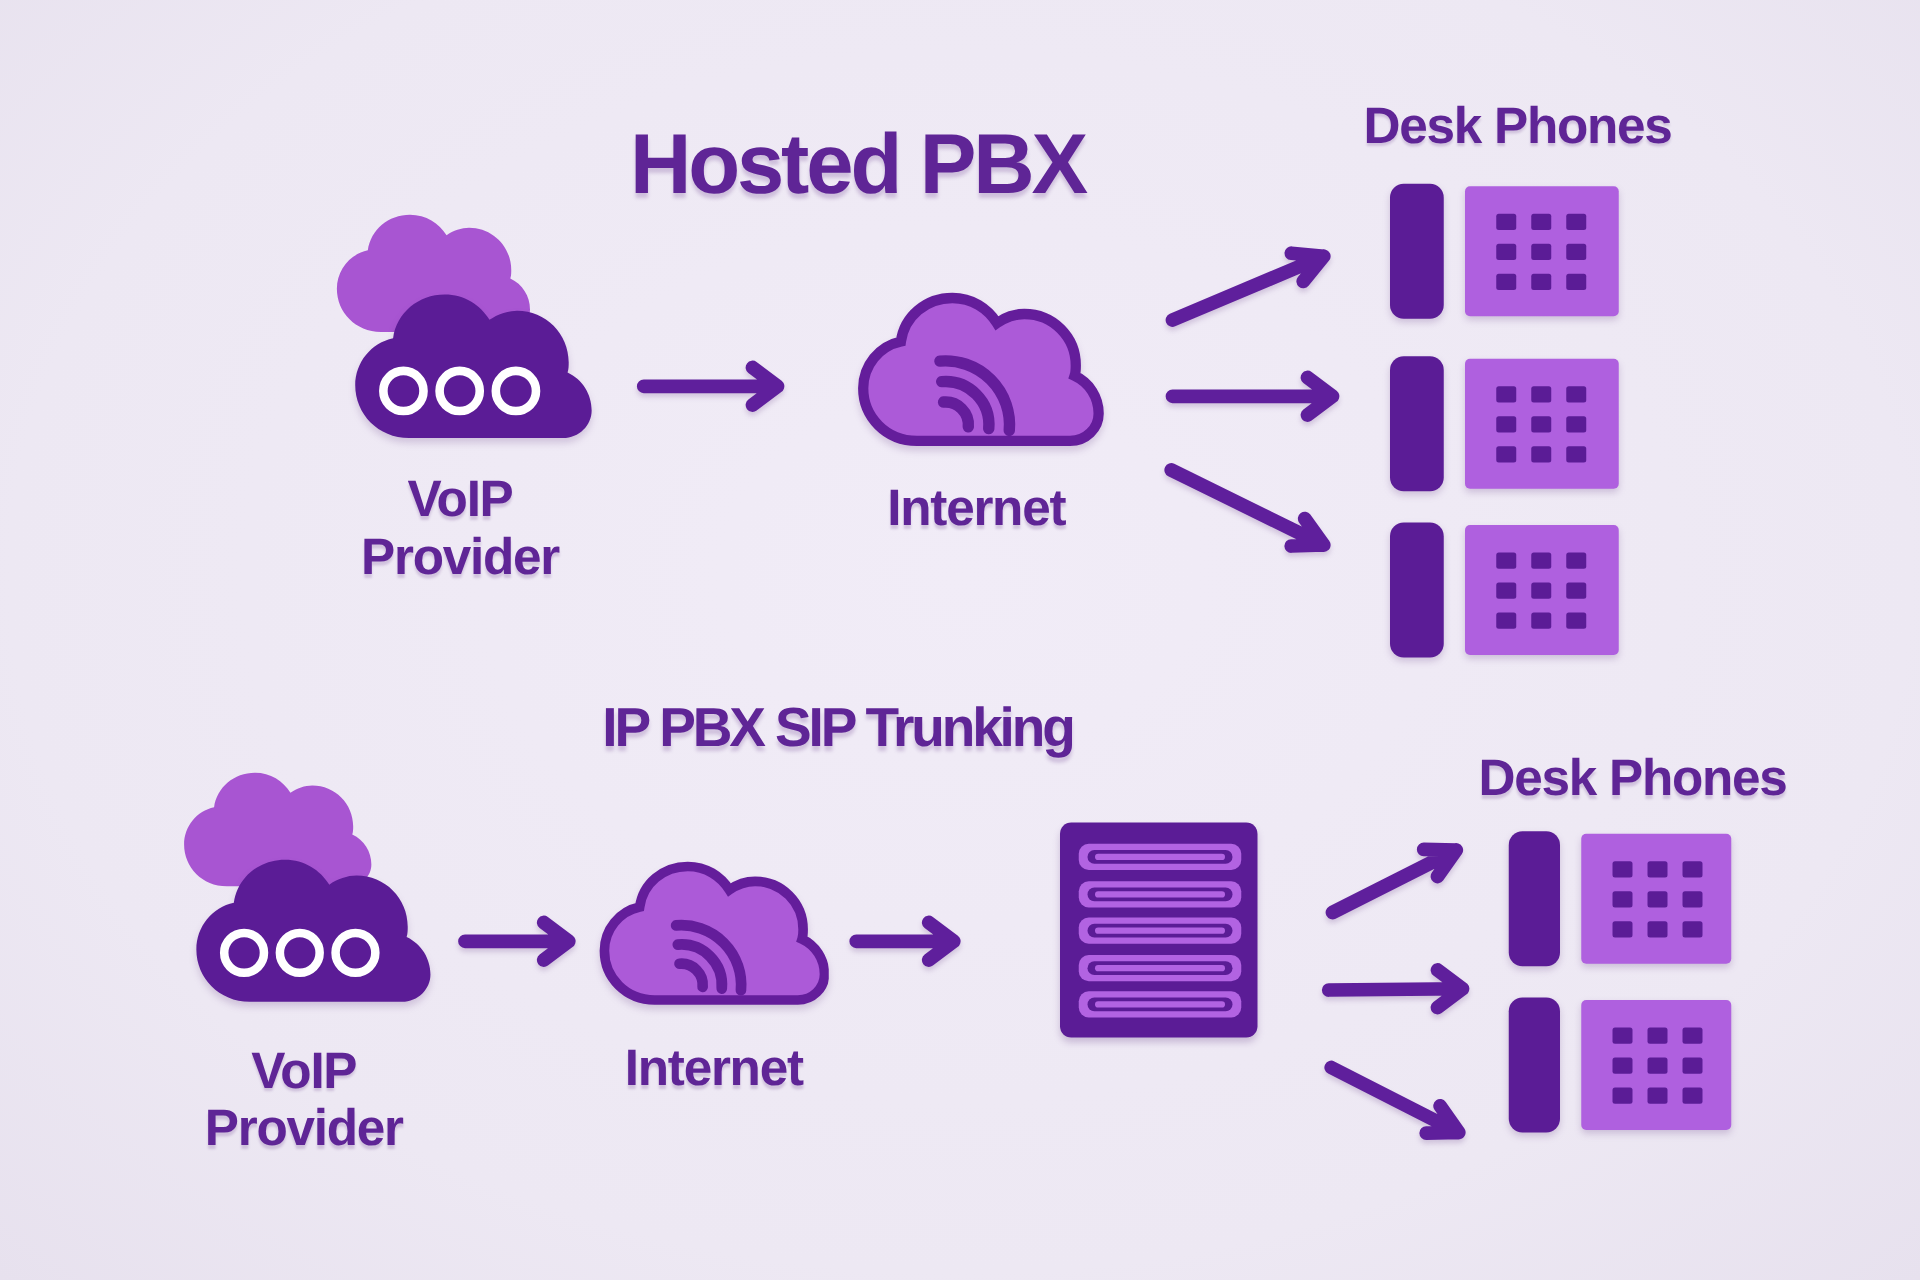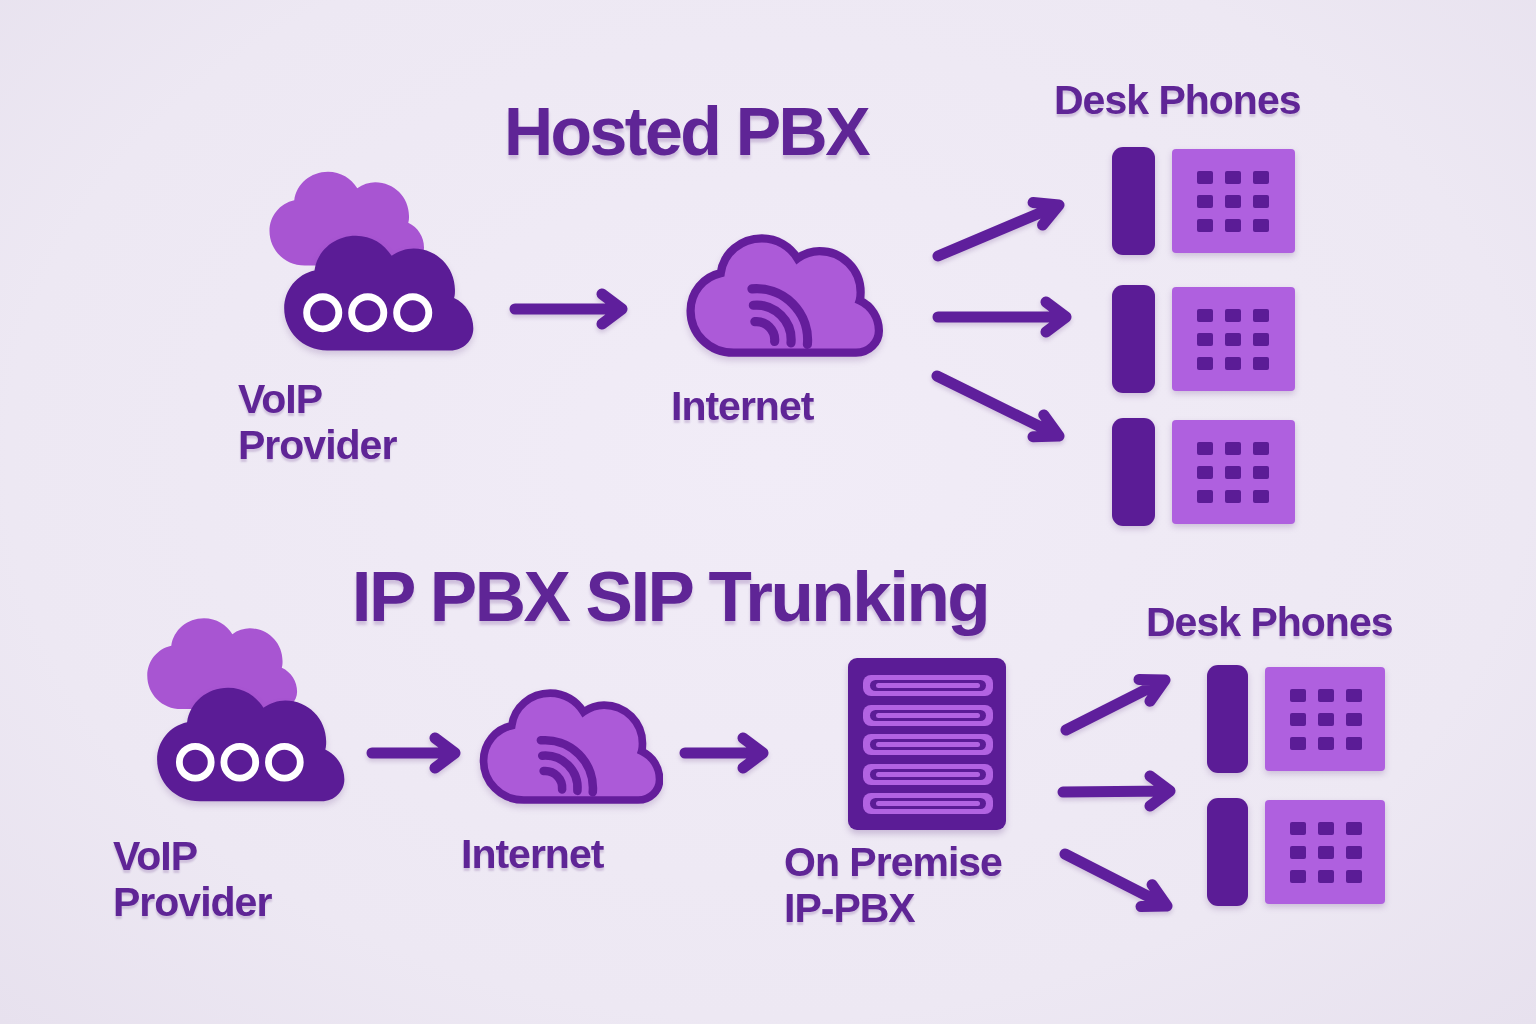--- a/index.html
+++ b/index.html
@@ -21,21 +21,21 @@
     font-family:"Liberation Sans", sans-serif;
   }
   .abs{position:absolute;}
   .title{
     font-weight:bold;color:var(--text-purple);text-align:center;
     letter-spacing:-2.5px;line-height:1.05;
     text-shadow:0 4px 3px rgba(90,40,130,0.22);
     white-space:nowrap;
   }
   .label{
-    font-weight:bold;color:var(--text-purple);
+    font-weight:bold;color:var(--text-purple);text-align:center;
     font-size:41px;letter-spacing:-1px;line-height:1.12;
     text-shadow:0 3px 2px rgba(90,40,130,0.20);
     white-space:nowrap;
   }
   .icon-shadow{filter:drop-shadow(0 4px 3px rgba(70,20,110,0.18));}
   
   .phone{position:absolute;width:183px;height:108px;filter:drop-shadow(0 3px 3px rgba(70,20,110,0.20));}
   .handset{position:absolute;left:0;top:0;width:43px;height:108px;background:var(--dark-purple);border-radius:11px;}
   .phone-body{position:absolute;left:60px;top:2px;width:123px;height:104px;background:var(--phone-body-purple);border-radius:4px;}
   .keypad{position:absolute;left:25px;top:22px;display:grid;grid-template-columns:repeat(3,16px);grid-auto-rows:13px;column-gap:12px;row-gap:11px;}
@@ -152,21 +152,21 @@
           <span></span>
           <span></span>
           <span></span>
         </div>
       </div>
   </div>
 </div>
 
 <div class="abs" style="left:0;top:540px;width:1536px;height:484px;">
 
-  <div class="abs title" style="left:320px;top:20px;width:700px;font-size:71px;">IP PBX SIP Trunking</div>
+  <div class="abs title" style="left:320px;top:20px;width:700px;font-size:44px;">IP PBX SIP Trunking</div>
 
   <svg class="abs" style="left:140px;top:72px;" width="160" height="104" viewBox="0 0 220 140">
     <use href="#cloudPath" style="fill:var(--light-back-cloud)"></use>
   </svg>
   <svg class="abs icon-shadow" style="left:148px;top:136px;" width="200" height="138" viewBox="0 0 220 140">
     <use href="#cloudPath" style="fill:var(--dark-purple)"></use>
     <circle cx="52" cy="89" r="17.5" fill="none" style="stroke:var(--ring-white)" stroke-width="7.5"></circle>
     <circle cx="101" cy="89" r="17.5" fill="none" style="stroke:var(--ring-white)" stroke-width="7.5"></circle>
     <circle cx="150" cy="89" r="17.5" fill="none" style="stroke:var(--ring-white)" stroke-width="7.5"></circle>
   </svg>
@@ -213,24 +213,20 @@
         <div class="slot-inner">
           <div class="slot-core"></div>
         </div>
       </div>
     <div class="slot">
         <div class="slot-inner">
           <div class="slot-core"></div>
         </div>
       </div>
   </div>
-  <div class="abs label" style="left:784px;top:300px;width:300px;">
-    <div>On Premise</div>
-    <div>IP-PBX</div>
-  </div>
 
   <svg class="abs arrow" style="left:1056px;top:120px;" width="125" height="95">
     <path d="M10 70 L109 20 M94 41.2 L109 20 L83 19.5"></path>
   </svg>
   <svg class="abs arrow" style="left:1053px;top:231px;" width="130" height="40">
     <path d="M10 21 L117 20 M97 5 L117 20 L97 35"></path>
   </svg>
   <svg class="abs arrow" style="left:1055px;top:294px;" width="125" height="95">
     <path d="M10 20 L112 72 M86 72.5 L112 72 L97.1 50.7"></path>
   </svg>

